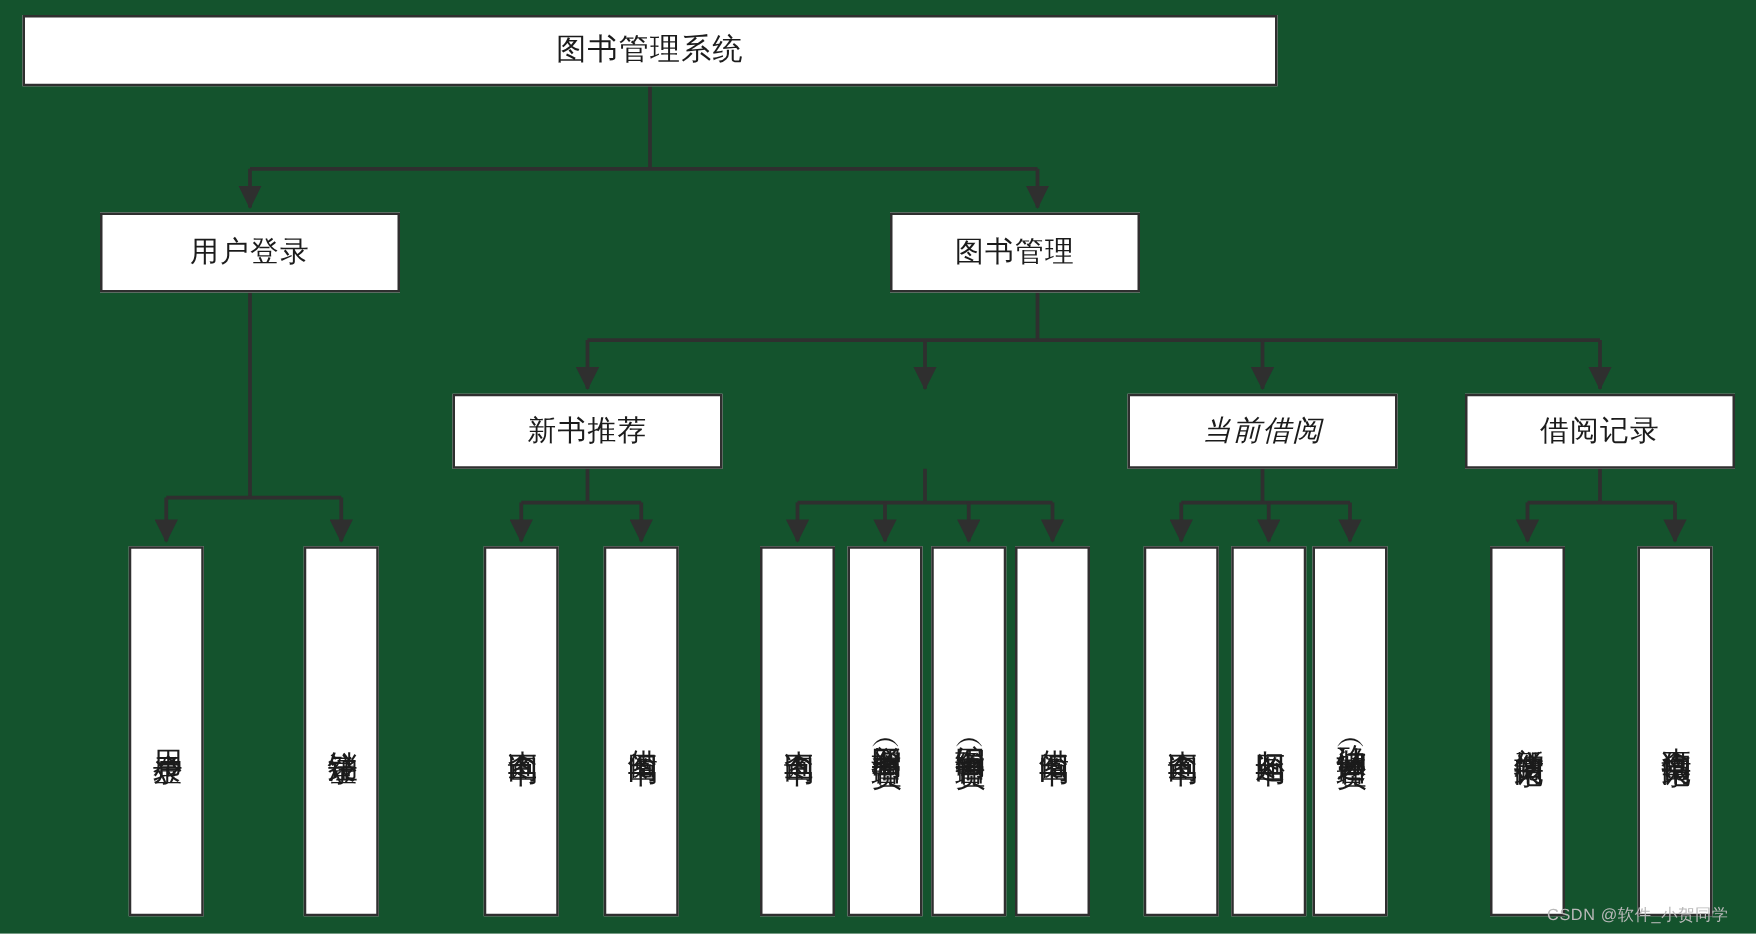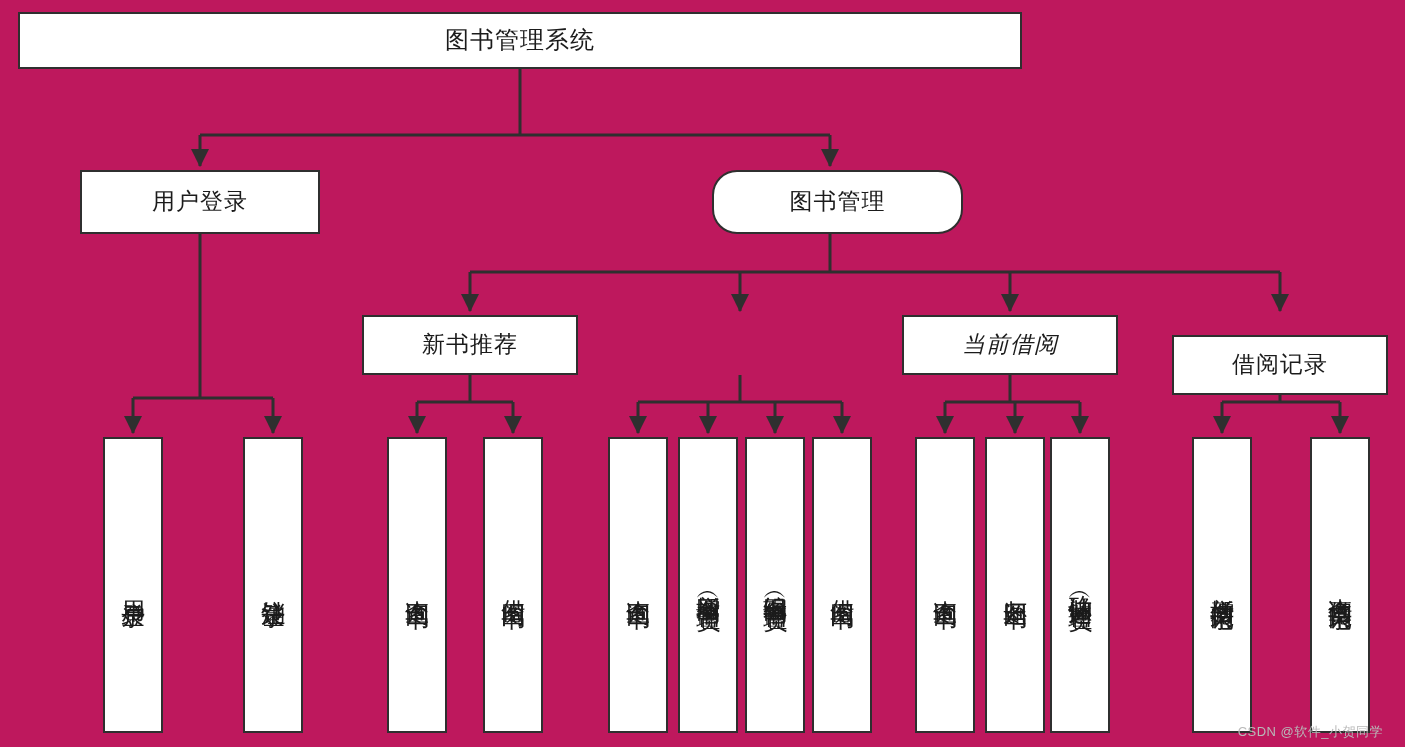--- a/index.html
+++ b/index.html
@@ -7,21 +7,21 @@
     padding: 0;
     background: #ffffff;
   }
   body {
     font-family: "Liberation Sans", "DejaVu Sans", sans-serif;
   }
   #canvas {
     position: relative;
     width: 1405px;
     height: 747px;
-    background: #be185d;
+    background: #14532d;
     overflow: hidden;
   }
   #edges {
     position: absolute;
     left: 0;
     top: 0;
     width: 1405px;
     height: 747px;
     pointer-events: none;
   }
@@ -124,31 +124,31 @@
     </g>
   </svg>
 
   <div class="node horizontal root" style="left:18px; top:12px; width:1004px; height:57px;">
     <span class="label">图书管理系统</span>
   </div>
 
   <div class="node horizontal" style="left:80px; top:170px; width:240px; height:64px;">
     <span class="label">用户登录</span>
   </div>
-  <div class="node horizontal" style="left:712px; top:170px; width:251px; height:64px;border-radius:25px;">
+  <div class="node horizontal" style="left:712px; top:170px; width:200px; height:64px;">
     <span class="label">图书管理</span>
   </div>
 
   <div class="node horizontal" style="left:362px; top:315px; width:216px; height:60px;text-align:right;">
     <span class="label">新书推荐</span>
   </div>
   <div class="node horizontal" style="left:902px; top:315px; width:216px; height:60px;font-style:italic;">
     <span class="label">当前借阅</span>
   </div>
-  <div class="node horizontal" style="left:1172px; top:315px; width:216px; height:60px;margin-top:20px;">
+  <div class="node horizontal" style="left:1172px; top:315px; width:216px; height:60px;">
     <span class="label">借阅记录</span>
   </div>
 
   <div class="node vertical" style="left:103px; top:437px; width:60px; height:296px;">
     <span class="label">用户登录</span>
   </div>
   <div class="node vertical" style="left:243px; top:437px; width:60px; height:296px;">
     <span class="label">注销登录</span>
   </div>
 

